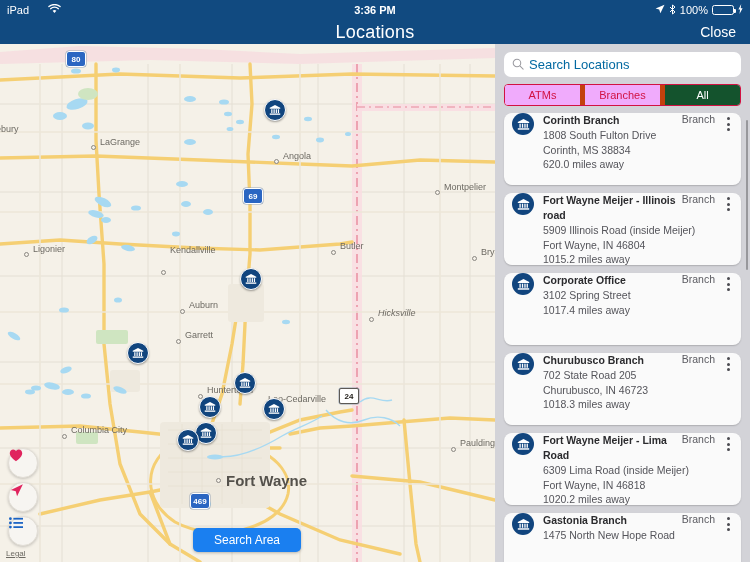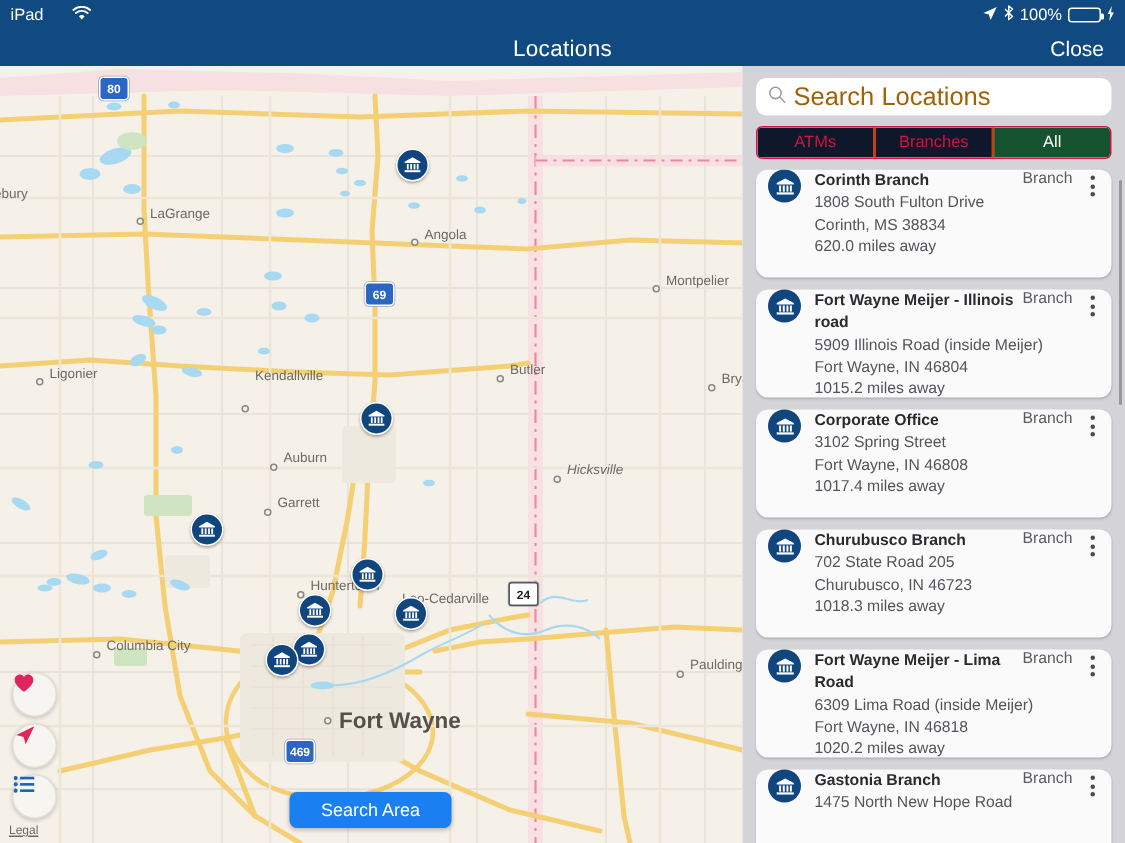--- a/index.html
+++ b/index.html
@@ -32,21 +32,21 @@
     position: absolute; right: -3px; top: 3px; width: 2px; height: 4px;
     background: #ffffff; border-radius: 0 1px 1px 0;
   }
 
   
   .navbar {
     position: absolute; top: 20px; left: 0; width: 750px; height: 24px;
     background: #114a80; color: #ffffff;
     display: flex; align-items: center; justify-content: center;
   }
-  .nav-title { font-size: 15px; letter-spacing: .2px; }
+  .nav-title { font-size: 18px; letter-spacing: .2px; }
   .nav-close {
     position: absolute; right: 14px; top: 0; height: 24px;
     display: flex; align-items: center; font-size: 14px; color: #ffffff;
     cursor: pointer;
   }
 
   
   .map {
     position: absolute; top: 44px; left: 0; width: 495px; height: 518px;
     background: #f5f1e8; overflow: hidden;
@@ -105,31 +105,31 @@
   
   .panel {
     position: absolute; top: 44px; left: 495px; width: 255px; height: 518px;
     background: #d3d3d8; overflow: hidden;
   }
   .search-wrap { padding: 8px 9px 7px 9px; background: #d3d3d8; }
   .search-box {
     height: 25px; background: #ffffff; border-radius: 7px;
     display: flex; align-items: center; padding: 0 8px; gap: 5px; cursor: text;
   }
-  .search-ph { font-size: 17px; color: #a16207; }
+  .search-ph { font-size: 13px; color: #0369a1; }
 
   .segwrap { padding: 0 9px 8px 9px; background: #d3d3d8; }
   .segmented {
     display: flex; height: 22px; border-radius: 4px; overflow: hidden;
     border: 1px solid #d11242; background: #ffffff;
   }
   .seg {
     flex: 1; display: flex; align-items: center; justify-content: center;
-    font-size: 11px; color: #d11242; background: #0f172a; cursor: pointer;
-    border-right: 2px solid #c2410c;
+    font-size: 11px; color: #d11242; background: #f0abfc; cursor: pointer;
+    border-right: 5px solid #c2410c;
   }
   .seg:last-child { border-right: none; }
   .seg.active { background: #14532d; color: #ffffff; }
 
   .list {
     position: absolute; top: 69px; left: 0; right: 0; bottom: 0;
     padding: 0 9px; overflow: hidden;
   }
   .card {
     background: #fafafa; border-radius: 8px; margin-bottom: 8px;
@@ -163,20 +163,21 @@
     <div class="sb-left">
       <span class="sb-device">iPad</span>
       <span>
         <svg width="13" height="10" viewBox="0 0 13 10">
           <path d="M6.5 9 L4.6 6.8 A3 3 0 0 1 8.4 6.8 Z" fill="#fff"></path>
           <path d="M2.6 4.7 A6 6 0 0 1 10.4 4.7" stroke="#fff" stroke-width="1.3" fill="none" stroke-linecap="round"></path>
           <path d="M0.9 2.6 A8.6 8.6 0 0 1 12.1 2.6" stroke="#fff" stroke-width="1.3" fill="none" stroke-linecap="round"></path>
         </svg>
       </span>
     </div>
+    <div class="sb-center">3:36 PM</div>
     <div class="sb-right">
       <span>
         <svg width="10" height="10" viewBox="0 0 10 10">
             <path d="M9.5 .7 L.6 4.6 L4.2 5.6 L5.4 9.3 Z" fill="#fff"></path>
           </svg>
       </span>
       <span>
         <svg width="7" height="11" viewBox="0 0 7 11">
           <path d="M1 3 L6 8 L3.5 10 L3.5 1 L6 3 L1 8" stroke="#fff" stroke-width="1" fill="none" stroke-linejoin="round"></path>
         </svg>
@@ -561,21 +562,20 @@
               <rect x="3" y="7" width="1.6" height="5" fill="#fff"></rect>
               <rect x="6" y="7" width="1.6" height="5" fill="#fff"></rect>
               <rect x="9" y="7" width="1.6" height="5" fill="#fff"></rect>
               <rect x="11.8" y="7" width="1.6" height="5" fill="#fff"></rect>
               <rect x="1" y="12.6" width="14" height="1.8" fill="#fff"></rect>
             </svg>
         </div>
         <div class="card-body">
           <div class="card-title">Corporate Office</div>
           <div class="card-line">3102 Spring Street</div>
-          <div class="card-line">Fort Wayne, IN 46808</div>
           <div class="card-line">1017.4 miles away</div>
         </div>
         <div class="card-type">Branch</div>
         <div class="kebab">
             <i></i>
             <i></i>
             <i></i>
           </div>
       </div>
 

